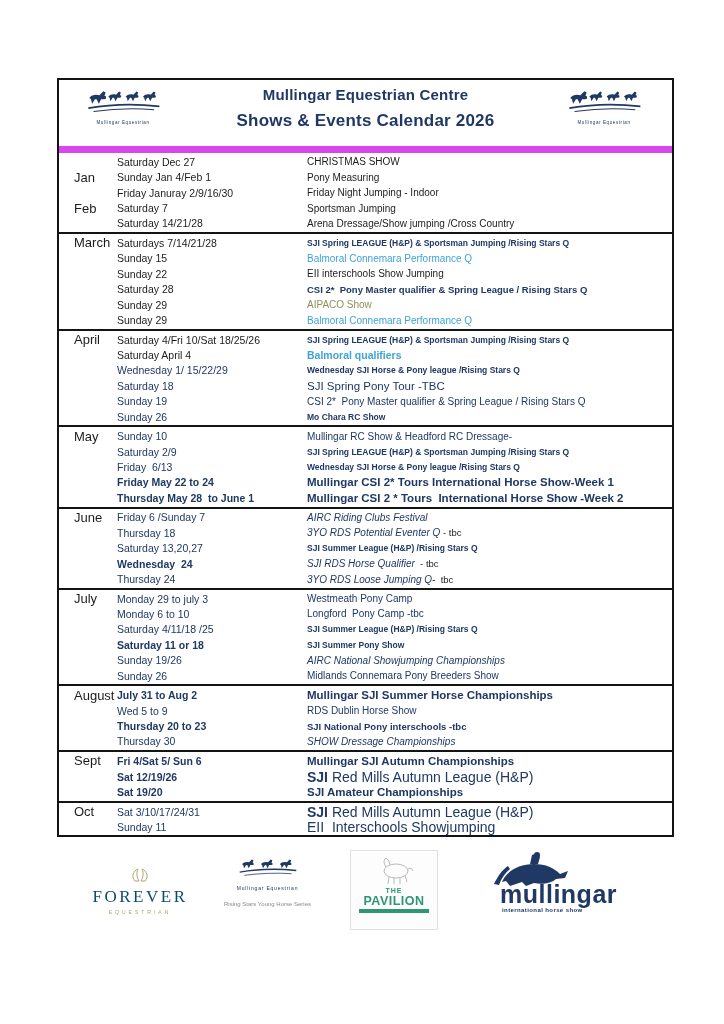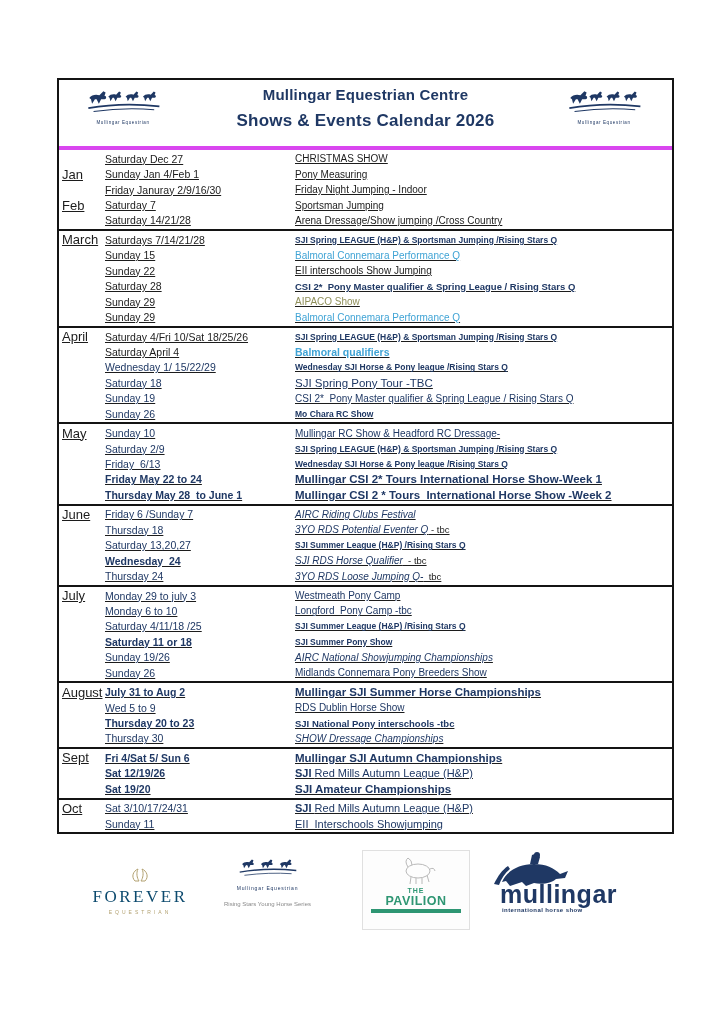--- a/index.html
+++ b/index.html
@@ -1,61 +1,61 @@
 <!DOCTYPE html>
 <html><head>
 <meta charset="utf-8">
 <style>
   html,body{margin:0;padding:0;background:#fff;}
   body{width:724px;height:1024px;position:relative;font-family:"Liberation Sans",sans-serif;color:#1c1c1c;overflow:hidden;}
 
   
   .sheet{position:absolute;left:57px;top:78px;width:613px;border:2px solid #141414;background:#fff;}
-  .hdr{position:relative;height:66px;border-bottom:4px solid #d946ef;}
+  .hdr{position:relative;height:66px;border-bottom:7px solid #d946ef;}
   .titles{position:absolute;left:0;right:0;top:6px;text-align:center;color:#1F3864;font-weight:bold;}
   .t1{font-size:15px;letter-spacing:.2px;}
   .t2{font-size:17px;margin-top:8px;letter-spacing:.2px;}
   .hlogo{position:absolute;top:9px;width:92px;text-align:center;}
   .hlogo.left{left:18px;}
   .hlogo.right{right:22px;}
   .hlogo .cap{font-size:4.5px;color:#1F3864;letter-spacing:.6px;margin-top:1px;}
 
   
-  .group{border-bottom:2px solid #141414;padding:1px 0;text-decoration:underline;}
+  .group{border-bottom:2px solid #141414;padding:1px 12px;}
   .group:last-child{border-bottom:none;}
   .row{display:grid;grid-template-columns:46px 190px 1fr;align-items:center;height:15.45px;}
   .mcol{padding-left:3px;font-size:13px;color:#1c1c1c;white-space:pre;}
   .dcol{font-size:10.5px;white-space:pre;}
   .ecol{white-space:pre;}
   .blk{color:#1c1c1c;}
   .nav{color:#1F3864;}
   .navb{color:#1F3864;font-weight:bold;}
   .e-blk{color:#1c1c1c;font-size:10px;}
   .e-nav{color:#1F3864;font-size:10px;}
-  .e-navsm{color:#1F3864;font-size:11px;}
+  .e-navsm{color:#1F3864;font-size:14px;}
   .e-navbsm{color:#1F3864;font-weight:bold;font-size:8.5px;}
   .e-navb{color:#1F3864;font-weight:bold;font-size:9.5px;}
   .e-navbL{color:#1F3864;font-weight:bold;font-size:11.5px;}
   .e-navL{color:#1F3864;font-size:11.5px;}
   .e-navi{color:#1F3864;font-style:italic;font-size:10px;}
   .e-lblu{color:#3FA3D5;font-size:10px;}
   .e-lblub{color:#3FA3D5;font-weight:bold;font-size:10.5px;}
   .e-oliv{color:#8F8F5A;font-size:10px;}
   .ecol b{font-weight:bold;}
   .tbc{color:#1c1c1c;font-style:normal;font-size:9.5px;}
 
   
   .flogo{position:absolute;text-align:center;}
   .forever{left:70px;top:868px;width:140px;}
   .forever .f1{font-family:"Liberation Serif",serif;font-size:17px;letter-spacing:2.5px;color:#0c4a6e;}
   .forever .f2{font-size:5px;letter-spacing:3px;color:#b3a272;margin-top:2px;}
   .melogo{left:200px;top:858px;width:135px;}
   .melogo .cap{font-size:5px;color:#1F3864;letter-spacing:.8px;margin-top:1px;}
   .melogo .sub{font-size:6px;color:#8a8a8a;margin-top:10px;}
-  .pav{left:350px;top:850px;width:108px;height:80px;border:1px solid #e0e0e0;background:#fdfdfd;padding-top:4px;box-sizing:border-box;margin-left:12px;}
+  .pav{left:350px;top:850px;width:88px;height:80px;border:1px solid #e0e0e0;background:#fdfdfd;padding-top:4px;box-sizing:border-box;}
   .pav .p1{font-size:7px;color:#2e9673;font-weight:bold;letter-spacing:1px;margin-top:-2px;}
   .pav .p2{font-size:12.5px;color:#2e9673;font-weight:bold;letter-spacing:.5px;}
   .pav .bar{height:4px;background:#2e9673;margin:1px 8px 0 8px;}
   .mihs{left:492px;top:852px;width:140px;text-align:left;}
   .mihs .nm{font-size:25px;font-weight:bold;color:#1F3864;letter-spacing:.5px;line-height:20px;margin-left:8px;margin-top:-6px;}
   .mihs .sub{font-size:6px;color:#1F3864;font-weight:bold;margin-left:10px;margin-top:3px;letter-spacing:.4px;}
 </style>
 </head>
 <body>
 

